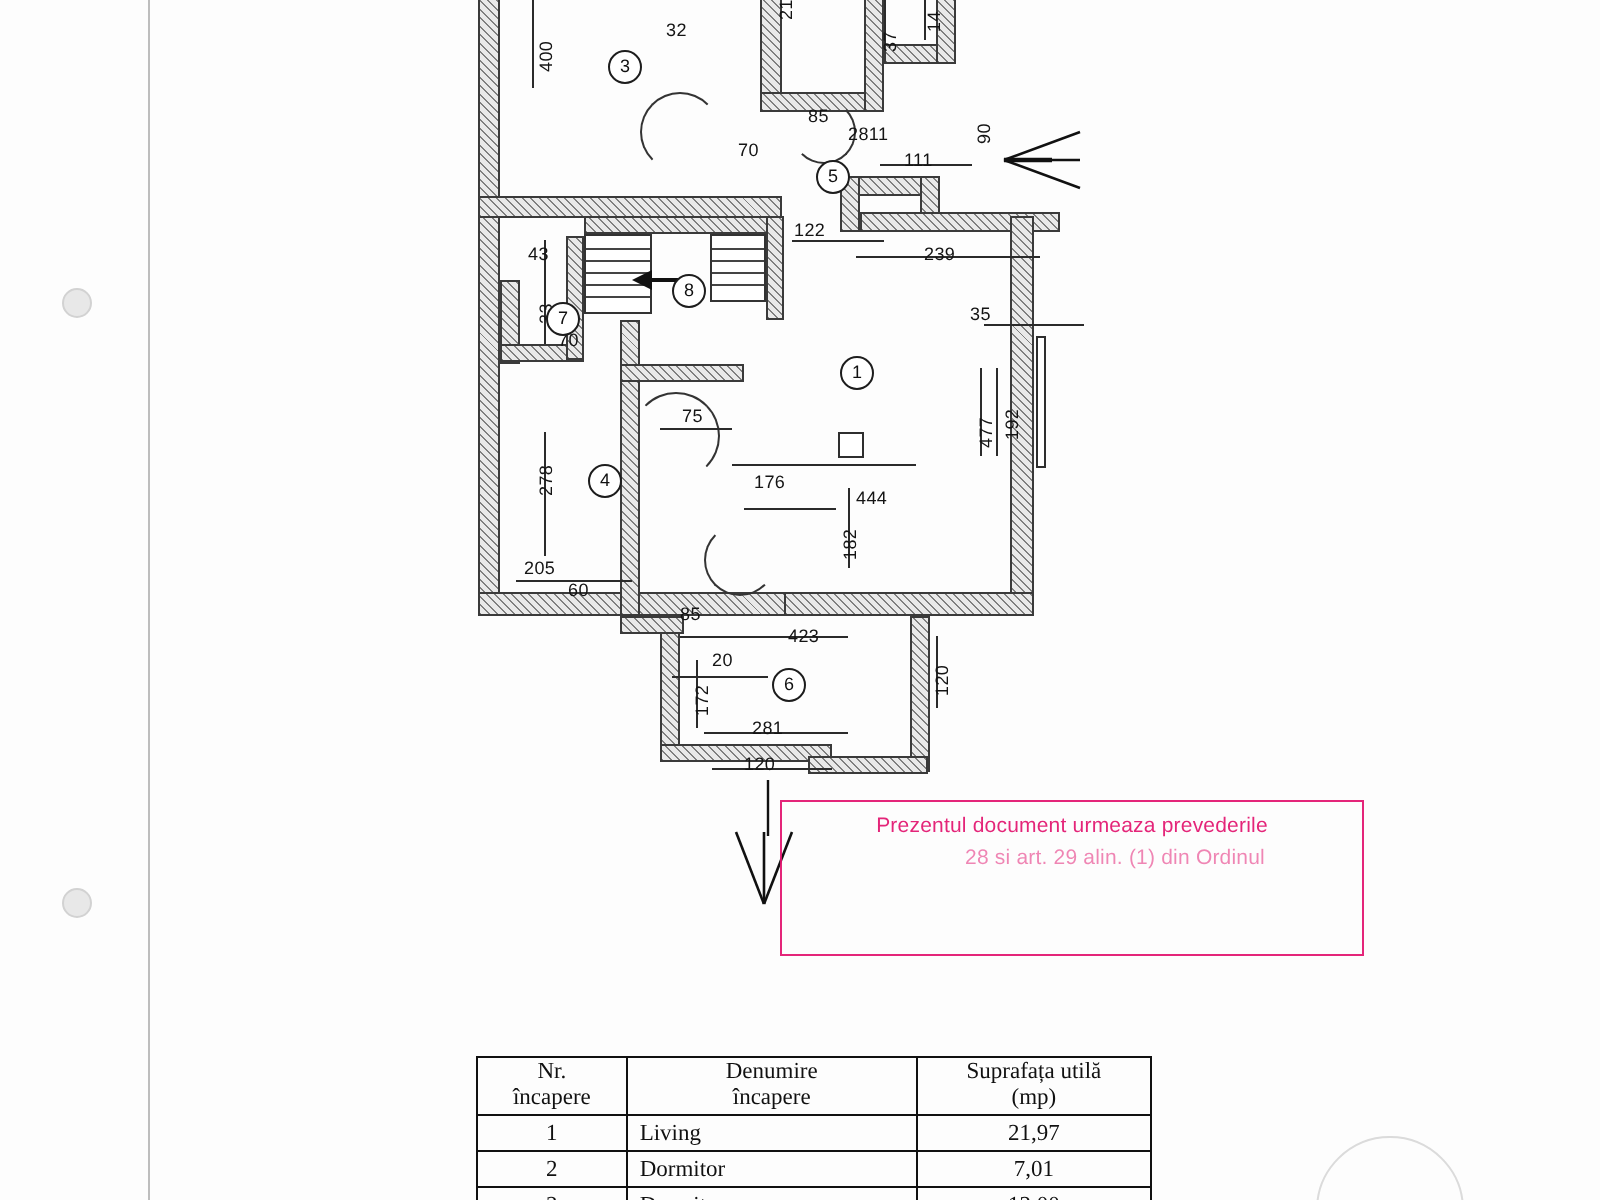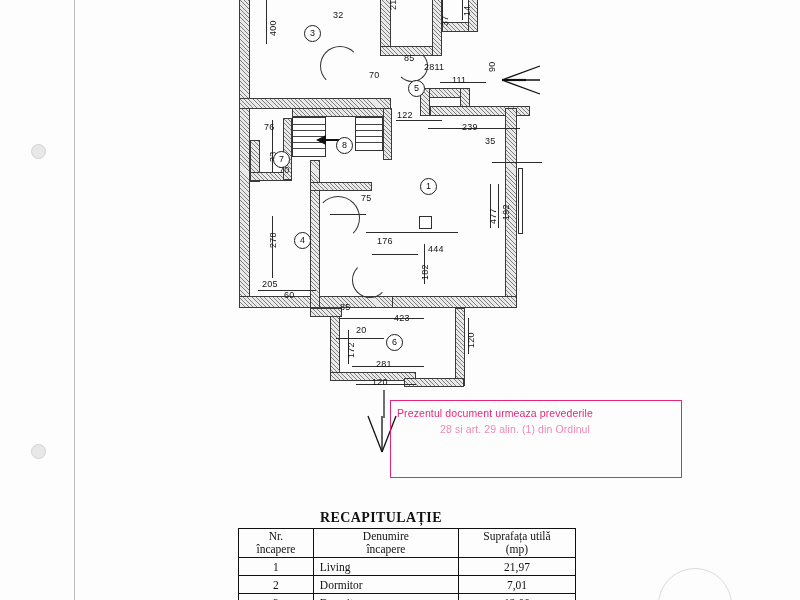--- a/index.html
+++ b/index.html
@@ -125,20 +125,21 @@
     position: absolute;
     border: 1.4px solid #e2136e;
     color: #e2136e;
     font-family: "Liberation Sans", sans-serif;
     font-size: 10.5px;
     line-height: 16px;
     padding: 4px 6px 6px 6px;
     box-sizing: border-box;
     opacity: 0.92;
     letter-spacing: 0.1px;
+    text-align: center;
   }
   #stamp .line { white-space: nowrap; }
   #stamp .faded { opacity: 0.55; margin-left: 43px; }
 
   
   #recap-title {
     position: absolute;
     font-family: "Liberation Serif", serif;
     font-weight: bold;
     font-size: 14px;
@@ -285,27 +286,27 @@
     <div class="dimtext vert" style="left:388px; top:10px;">21</div>
     <div class="dimtext vert" style="left:440px; top:26px;">37</div>
     <div class="dimtext vert" style="left:462px; top:16px;">14</div>
     <div class="dimtext" style="left:404px; top:53px;">85</div>
     <div class="dimtext" style="left:424px; top:62px;">2811</div>
     <div class="dimtext" style="left:452px; top:75px;">111</div>
     <div class="dimtext vert" style="left:487px; top:72px;">90</div>
     <div class="dimtext" style="left:369px; top:70px;">70</div>
     <div class="dimtext" style="left:397px; top:110px;">122</div>
     <div class="dimtext" style="left:462px; top:122px;">239</div>
-    <div class="dimtext" style="left:264px; top:122px;">76</div>
+    <div class="dimtext" style="left:264px; top:122px;">43</div>
     <div class="dimtext vert" style="left:268px; top:162px;">33</div>
     <div class="dimtext" style="left:279px; top:165px;">70</div>
-    <div class="dimtext" style="left:485px; top:136px;">35</div>
+    <div class="dimtext" style="left:485px; top:152px;">35</div>
     <div class="dimtext vert" style="left:488px; top:224px;">477</div>
     <div class="dimtext vert" style="left:501px; top:220px;">192</div>
-    <div class="dimtext" style="left:341px; top:193px;margin-left:20px;">75</div>
+    <div class="dimtext" style="left:341px; top:203px;">75</div>
     <div class="dimtext" style="left:377px; top:236px;">176</div>
     <div class="dimtext" style="left:428px; top:244px;">444</div>
     <div class="dimtext vert" style="left:268px; top:248px;">278</div>
     <div class="dimtext vert" style="left:420px; top:280px;">182</div>
     <div class="dimtext" style="left:262px; top:279px;">205</div>
     <div class="dimtext" style="left:284px; top:290px;">60</div>
     <div class="dimtext" style="left:340px; top:302px;">85</div>
     <div class="dimtext" style="left:394px; top:313px;">423</div>
     <div class="dimtext vert" style="left:466px; top:348px;">120</div>
     <div class="dimtext" style="left:356px; top:325px;">20</div>
@@ -321,21 +322,20 @@
     <div class="roomnum" style="left:294px; top:232px;">4</div>
     <div class="roomnum" style="left:386px; top:334px;">6</div>
 
   </div>
 
   <div id="stamp" style="left:390px; top:400px; width:292px; height:78px;">
     <div class="line">Prezentul document urmeaza prevederile</div>
     <div class="line faded">28 si art. 29 alin. (1) din Ordinul</div>
   </div>
 
-  <div id="recap-title" style="left:320px; top:510px;">RECAPITULAȚIE</div>
 
   <table id="recap" style="left:238px; top:528px; width:338px;">
     <thead>
       <tr>
         <th style="width:70px;">
           <span>Nr.</span><br>
           <span>încapere</span>
         </th>
         <th style="width:150px;">
           <span>Denumire</span><br>

